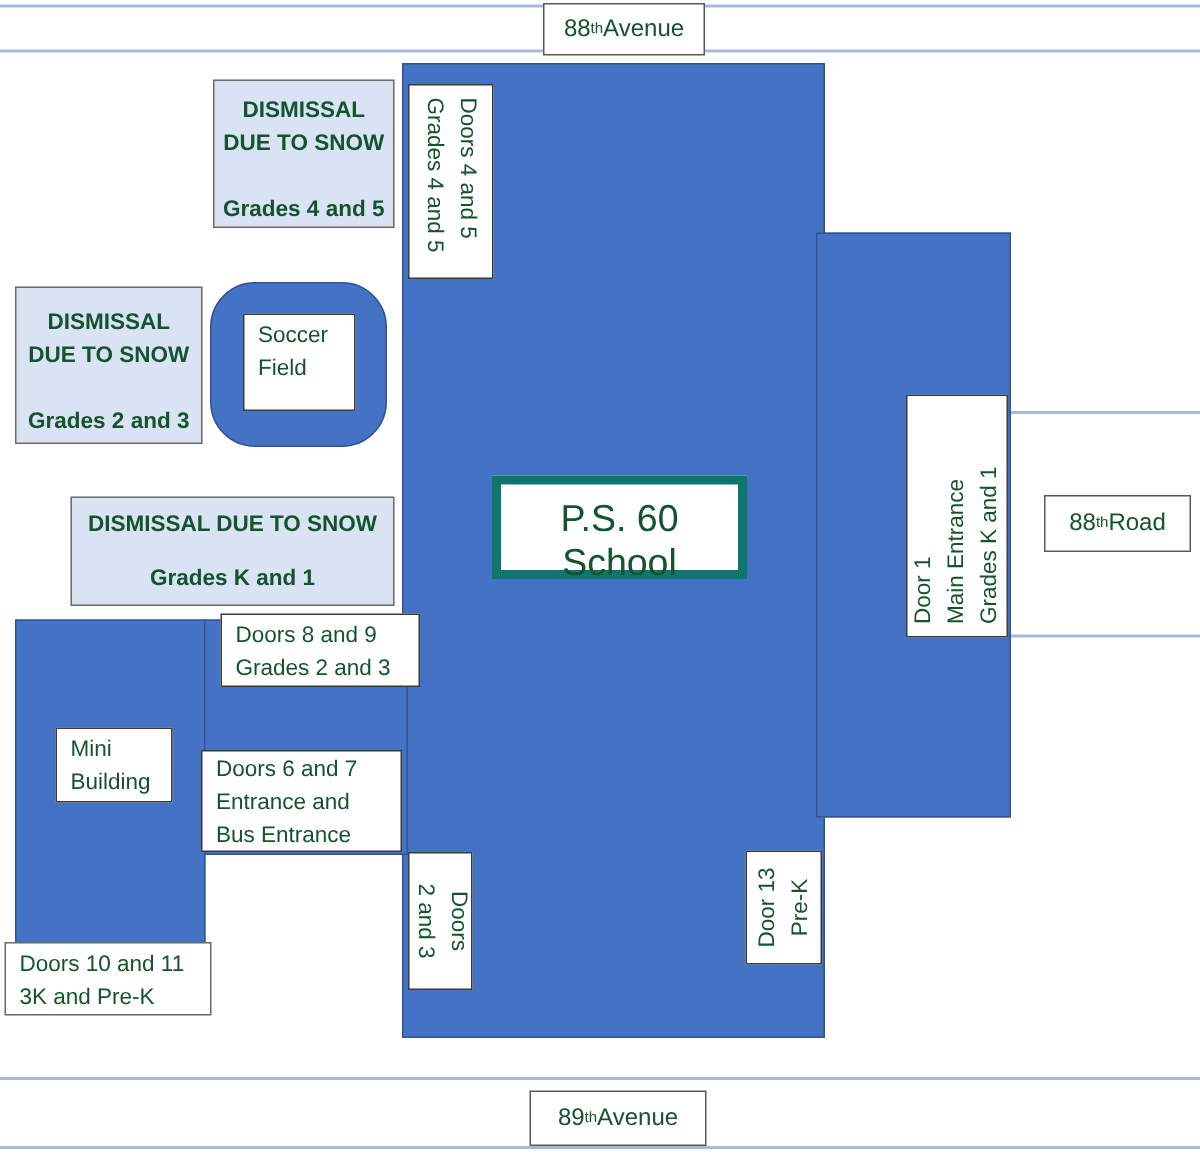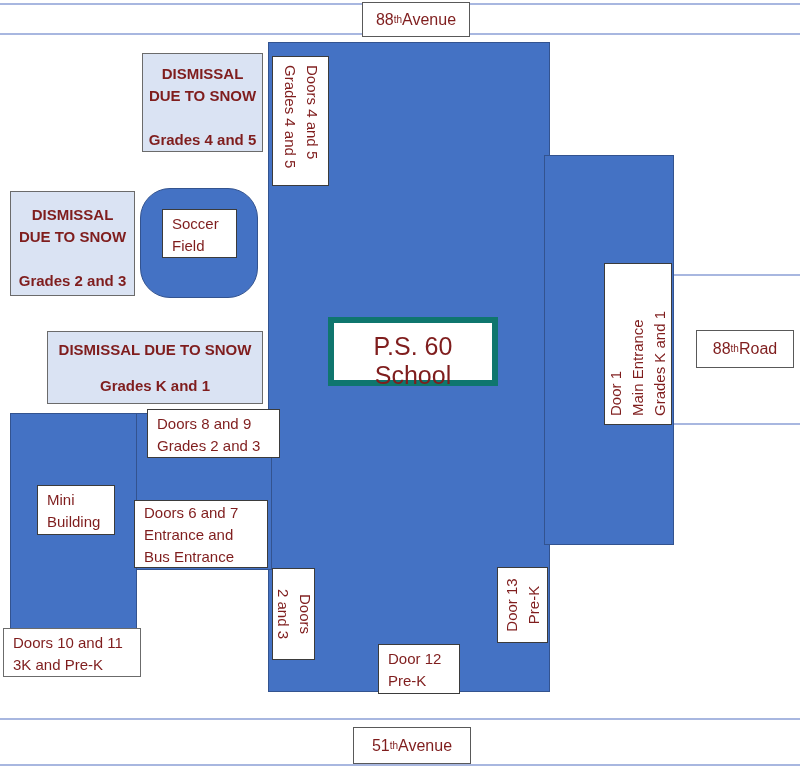--- a/index.html
+++ b/index.html
@@ -1,18 +1,18 @@
 <!DOCTYPE html>
 <html><head>
 <meta charset="utf-8">
 <style>
   html,body { margin:0; padding:0; background:#ffffff; }
   .stage {
     position:relative; width:800px; height:774px; overflow:hidden;
-    font-family:"Liberation Sans", sans-serif; color:#7f1d1d; background:#ffffff;
+    font-family:"Liberation Sans", sans-serif; color:#14532d; background:#ffffff;
   }
   
   .roadline { position:absolute; height:2px; background:#a8b7e0; }
   
   .roadlabel {
     position:absolute; background:#ffffff; border:1px solid #595959;
     display:flex; align-items:center; justify-content:center;
     font-size:16px; z-index:4;
   }
   .roadlabel sup { font-size:10px; line-height:1; }
@@ -60,21 +60,21 @@
   <div class="roadline" style="left:0;top:764px;width:800px;"></div>
   <div class="roadline" style="left:672px;top:274px;width:128px;"></div>
   <div class="roadline" style="left:672px;top:423px;width:128px;"></div>
 
   <div class="roadlabel" style="left:362px;top:2px;width:106px;height:33px;">
     <span>88</span>
       <sup>th</sup>
       <span> Avenue</span>
   </div>
   <div class="roadlabel" style="left:353px;top:727px;width:116px;height:35px;">
-    <span>51</span>
+    <span>89</span>
       <sup>th</sup>
       <span> Avenue</span>
   </div>
   <div class="roadlabel" style="left:696px;top:330px;width:96px;height:36px;">
     <span>88</span>
       <sup>th</sup>
       <span> Road</span>
   </div>
 
   <div class="bldg" style="left:268px;top:42px;width:280px;height:648px;"></div>
@@ -98,21 +98,21 @@
   <div class="dbox" style="left:47px;top:331px;width:216px;height:73px;padding-top:7px;z-index:4;">
     <div>DISMISSAL DUE TO SNOW</div>
     <div class="sp14"></div>
     <div>Grades K and 1</div>
   </div>
 
   <div class="schoolbox" style="left:328px;top:317px;width:170px;height:69px;">
     <span>P.S. 60 School</span>
   </div>
 
-  <div class="wbox" style="left:162px;top:209px;width:75px;height:49px;">
+  <div class="wbox" style="left:162px;top:209px;width:75px;height:65px;">
     <div class="pad">
       <div>Soccer</div>
       <div>Field</div>
     </div>
   </div>
 
   <div class="wbox" style="left:37px;top:485px;width:78px;height:50px;">
     <div class="pad">
       <div>Mini</div>
       <div>Building</div>
@@ -156,26 +156,20 @@
     </div>
   </div>
 
   <div class="wbox" style="left:272px;top:568px;width:43px;height:92px;">
     <div class="rot cw ctr" style="width:90px;height:44px;">
       <div class="ln">Doors</div>
       <div class="ln">2 and 3</div>
     </div>
   </div>
 
-  <div class="wbox" style="left:378px;top:644px;width:82px;height:50px;">
-    <div class="pad">
-      <div>Door 12</div>
-      <div>Pre-K</div>
-    </div>
-  </div>
 
   <div class="wbox" style="left:497px;top:567px;width:51px;height:76px;">
     <div class="rot ccw ctr" style="width:74px;height:46px;">
       <div class="ln">Door 13</div>
       <div class="ln">Pre-K</div>
     </div>
   </div>
 
 </div>
 

